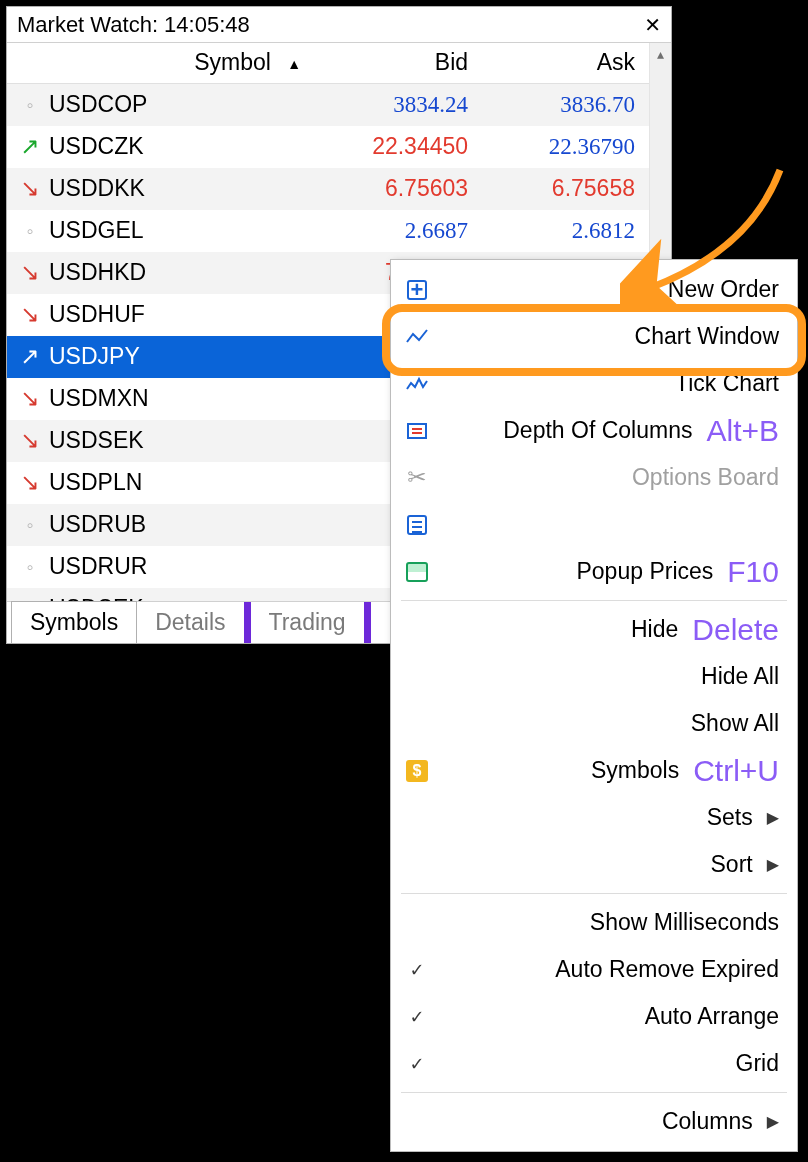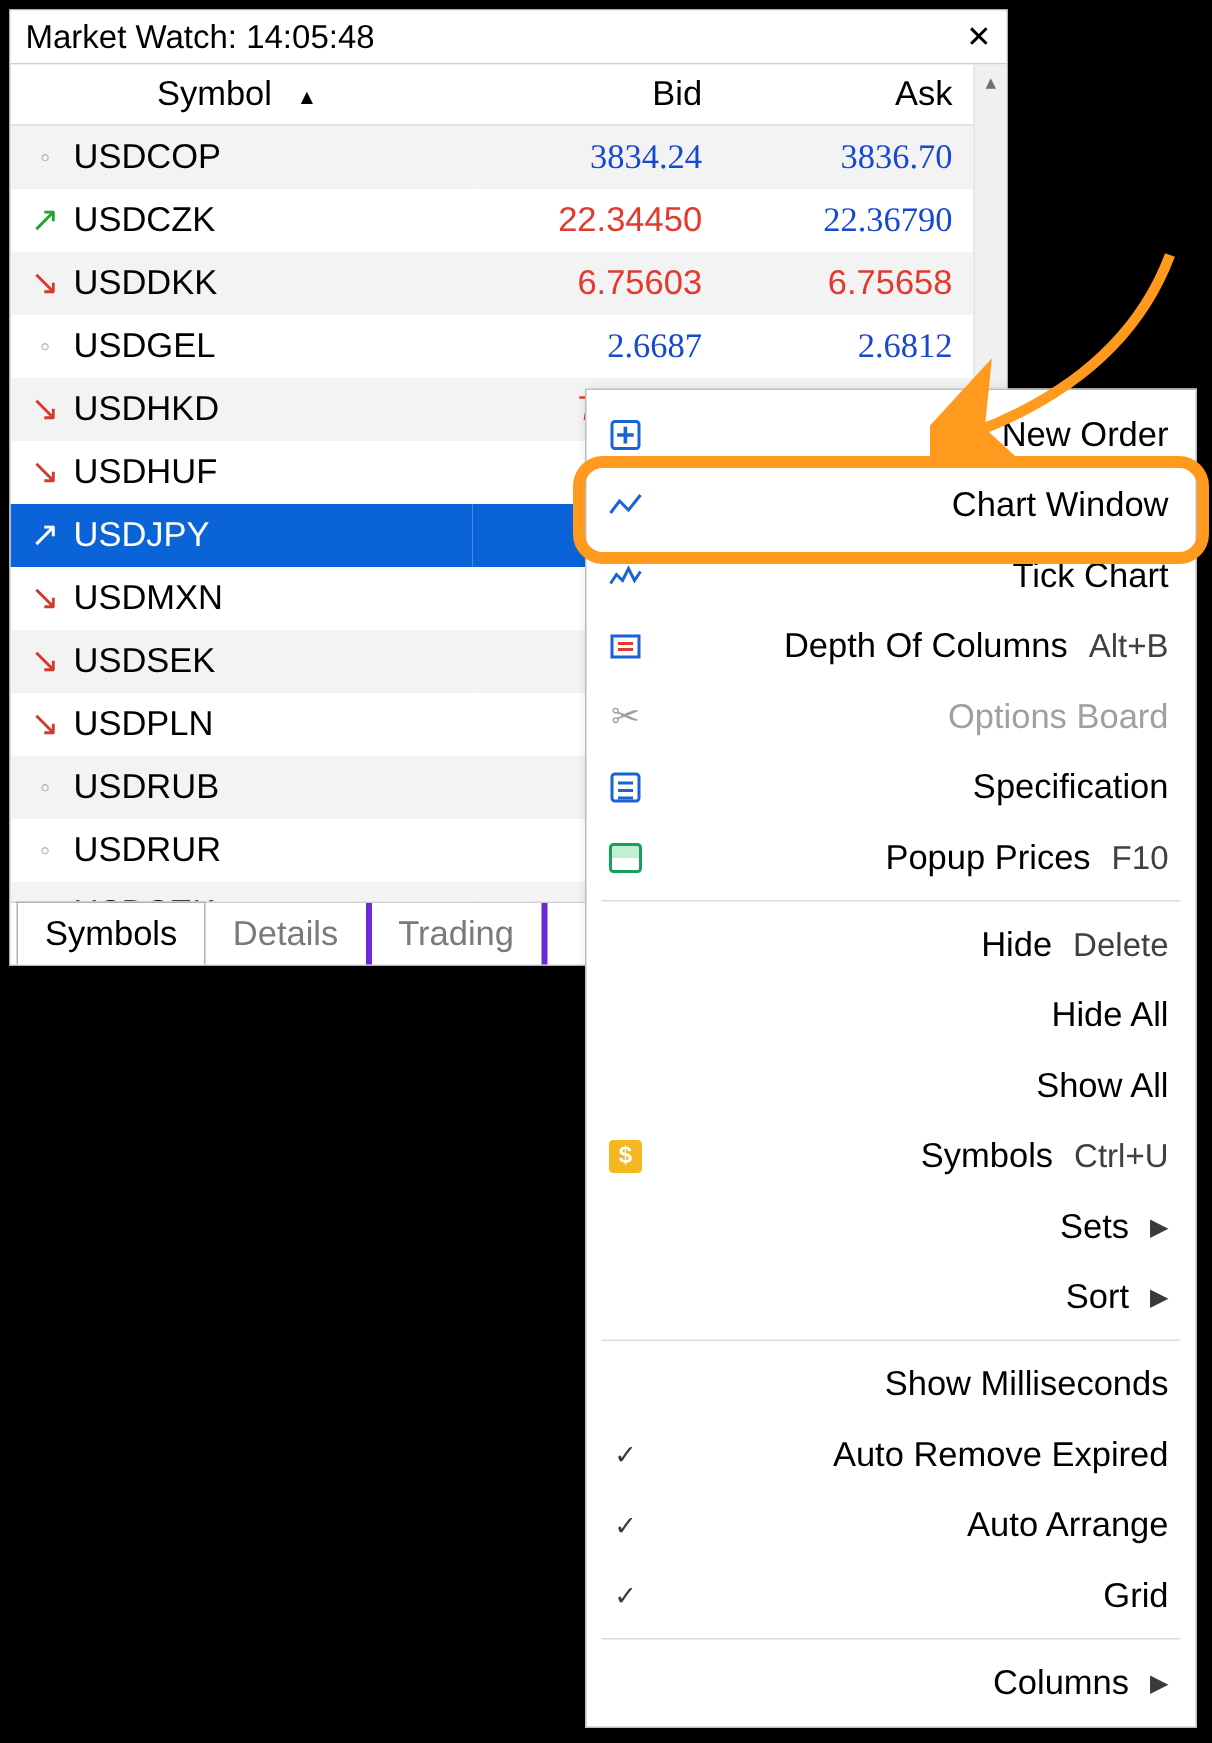--- a/index.html
+++ b/index.html
@@ -53,21 +53,21 @@
   }
   thead th {
     text-align: right;
     font-weight: normal;
     height: 40px;
     padding: 4px 14px 4px 8px;
     border-bottom: 1px solid #e0e0e0;
     background: #fff;
     font-size: 23px;
   }
-  thead th:first-child { text-align: center; }
+  thead th:first-child { text-align: right; }
   thead th .sort { font-size: 14px; vertical-align: middle; padding-left: 10px;}
   tbody tr { height: 42px; }
   tbody tr.alt { background: #f3f3f3; }
   tbody tr.sel { background: #0a64d8; color: #fff; }
   tbody td {
     padding: 0 14px 0 8px;
     text-align: right;
     font-size: 23px;
     white-space: nowrap;
   }
@@ -112,21 +112,21 @@
     display: flex;
     align-items: stretch;
     border-top: 1px solid #d0d0d0;
     background: #fff;
   }
   .tab {
     padding: 4px 18px;
     display: flex;
     align-items: center;
     color: #7a7a7a;
-    border-right: 4px solid #6d28d9;
+    border-right: 7px solid #6d28d9;
     font-size: 23px;
   }
   .tab.active {
     color: #000;
     border: 1px solid #b0b0b0;
     border-bottom: none;
     background: #fff;
     margin-top: -1px;
     margin-left: 4px;
   }
@@ -146,21 +146,21 @@
     display: flex;
     align-items: center;
     height: 47px;
     padding: 0 18px 0 12px;
     font-size: 23px;
     gap: 14px;
   }
   .menu .item.disabled { color: #a0a0a0; }
   .menu .item .icon-slot { width: 28px; display:flex; justify-content:center; }
   .menu .item .label { flex: 1; text-align: right; }
-  .menu .item .shortcut { color: #404040; font-size: 22px; }
+  .menu .item .shortcut { color: #8b5cf6; font-size: 30px; }
   .menu .sep { height: 1px; background: #dcdcdc; margin: 5px 10px; }
   .menu .item .sub { color: #3a3a3a; font-size: 16px;}
   .menu .check { color: #3a3a3a; font-size: 18px;}
 
   .icon-plus { color:#1a63d6; font-weight:bold; font-size:22px; border:2px solid #1a63d6; width:20px; height:20px; display:flex; align-items:center; justify-content:center; border-radius:3px; font-family:Arial; line-height:1;}
   .icon-depth{ width:20px; height:16px; border:2px solid #1a63d6; position:relative;}
   .icon-depth::before{content:"";position:absolute;left:3px;right:3px;top:3px;height:2px;background:#e23a2e;}
   .icon-depth::after{content:"";position:absolute;left:3px;right:3px;bottom:3px;height:2px;background:#e23a2e;}
   .icon-scissors{ color:#a0a0a0; }
   .icon-spec{ width:20px; height:20px; border:2px solid #1a63d6; border-radius:3px; position:relative;}
@@ -393,21 +393,20 @@
     <span class="shortcut">Alt+B</span>
   </div>
   <div class="item disabled">
     <span class="icon-slot icon-scissors">✂</span>
     <span class="label">Options Board</span>
   </div>
   <div class="item">
     <span class="icon-slot">
         <span class="icon-spec"></span>
       </span>
-    <span class="label">Specification</span>
   </div>
   <div class="item">
     <span class="icon-slot">
         <span class="icon-popup"></span>
       </span>
     <span class="label">Popup Prices</span>
     <span class="shortcut">F10</span>
   </div>
 
   <div class="sep"></div>

